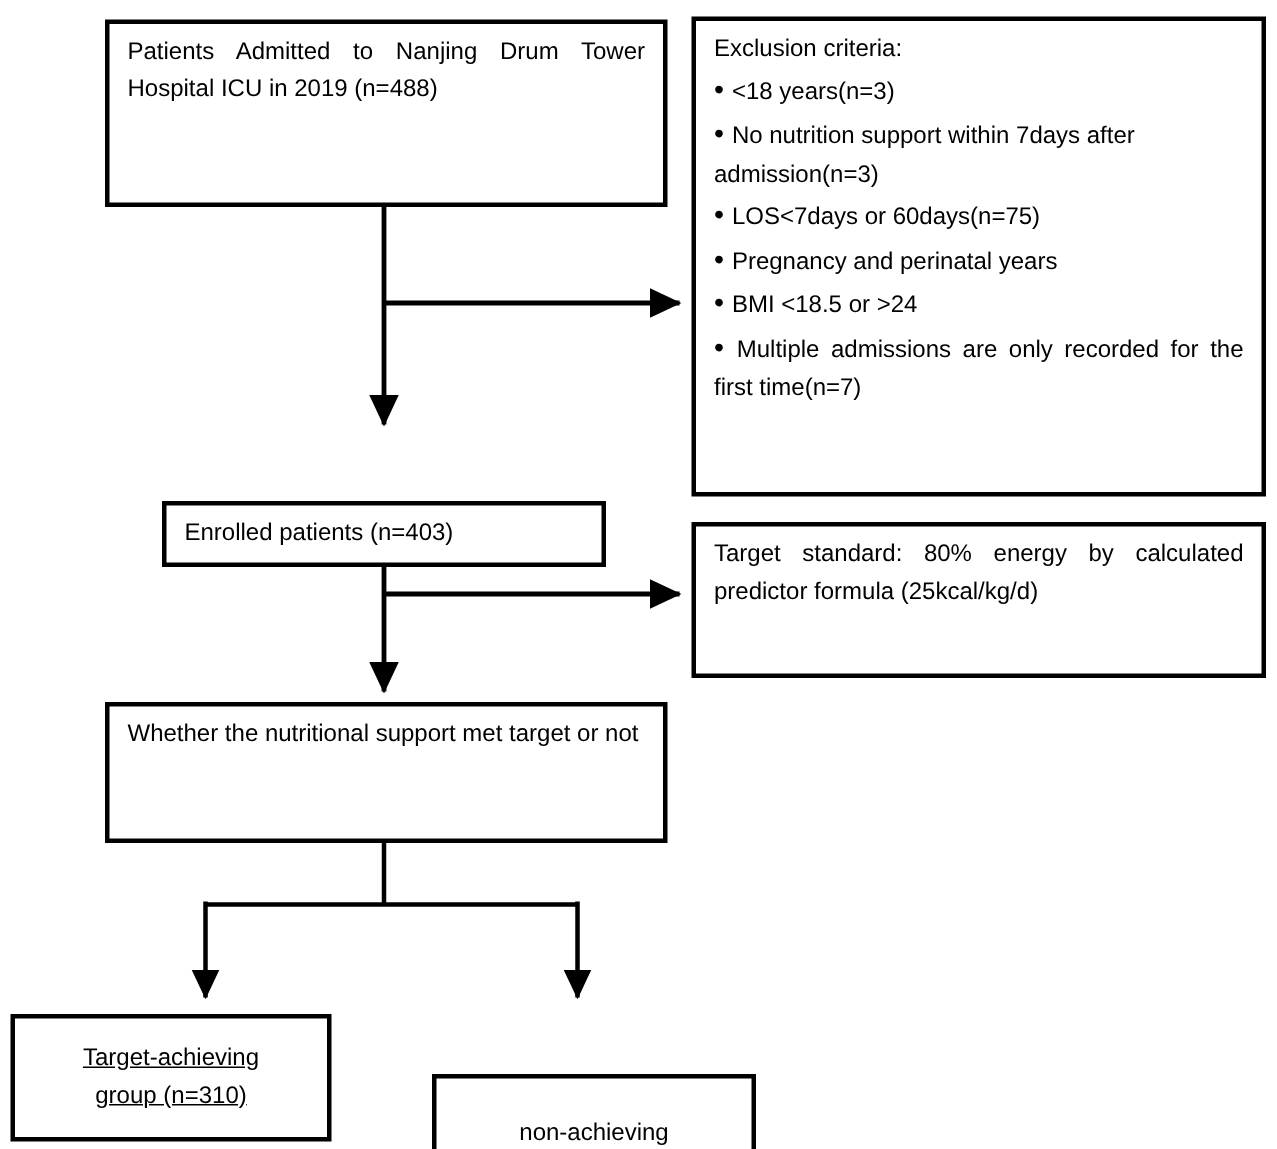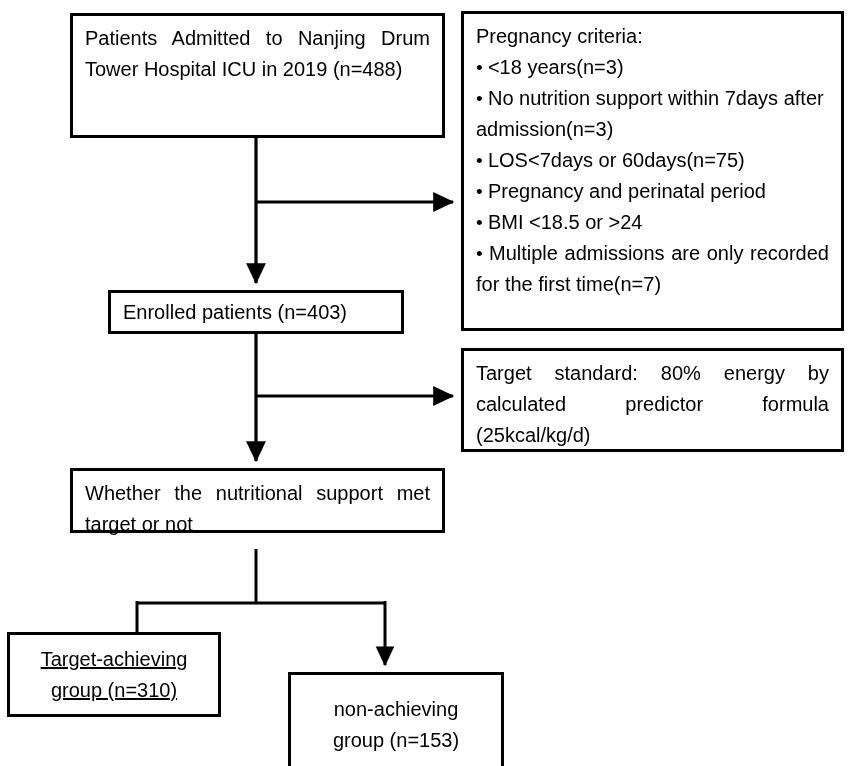--- a/index.html
+++ b/index.html
@@ -17,35 +17,36 @@
     height: 766px;
     background: #ffffff;
     overflow: hidden;
   }
   .node {
     position: absolute;
     box-sizing: border-box;
     border: 3px solid #000000;
     background: #ffffff;
     padding: 7px 12px;
-    font-size: 20px;
+    font-size: 16px;
     line-height: 1.55;
     color: #000000;
   }
   .node p {
     margin: 0;
   }
   .justify p {
     text-align: justify;
     text-align-last: left;
   }
   .center {
     display: flex;
     flex-direction: column;
     justify-content: center;
+    margin-top: 44px;
   }
   .node.center p {
     text-align: center;
   }
   .bullet {
     display: block;
   }
   .bullet::before {
     content: "\2022\00a0";
     font-size: 19px;
@@ -56,21 +57,21 @@
     top: 0;
     width: 851px;
     height: 766px;
     pointer-events: none;
   }
   
   #node-admitted   { left: 70px;  top: 13px;  width: 375px; height: 125px; }
   #node-exclusion  { left: 461px; top: 11px;  width: 383px; height: 320px; }
   #node-enrolled   { left: 108px; top: 290px; width: 296px; height: 44px; }
   #node-target     { left: 461px; top: 348px; width: 383px; height: 104px; }
-  #node-whether    { left: 70px;  top: 468px; width: 375px; height: 65px; }
+  #node-whether    { left: 70px;  top: 468px; width: 375px; height: 94px; }
   #node-achieving  { left: 7px;   top: 632px; width: 214px; height: 85px; text-decoration: underline; }
   #node-nonachiev  { left: 288px; top: 672px; width: 216px; height: 106px; }
 </style>
 </head>
 <body>
 
 <div id="flowchart">
 
   <svg class="connectors" viewBox="0 0 851 766" xmlns="http://www.w3.org/2000/svg">
     <defs>
@@ -91,25 +92,25 @@
     <line x1="137" y1="603" x2="385" y2="603" stroke="#000000" stroke-width="3"></line>
     <line x1="137" y1="601" x2="137" y2="665" stroke="#000000" stroke-width="3" marker-end="url(#arrowhead)"></line>
     <line x1="385" y1="601" x2="385" y2="665" stroke="#000000" stroke-width="3" marker-end="url(#arrowhead)"></line>
   </svg>
 
   <div class="node justify" id="node-admitted">
     <p>Patients Admitted to Nanjing Drum Tower Hospital ICU in 2019 (n=488)</p>
   </div>
 
   <div class="node" id="node-exclusion">
-    <p>Pregnancy criteria:</p>
+    <p>Exclusion criteria:</p>
     <p class="bullet">&lt;18 years(n=3)</p>
     <p class="bullet">No nutrition support within 7days after admission(n=3)</p>
     <p class="bullet">LOS&lt;7days or 60days(n=75)</p>
-    <p class="bullet">Pregnancy and perinatal period</p>
+    <p class="bullet">Pregnancy and perinatal years</p>
     <p class="bullet">BMI &lt;18.5 or &gt;24</p>
     <p class="bullet" style="text-align:justify;text-align-last:left;">Multiple admissions are only recorded for the first time(n=7)</p>
   </div>
 
   <div class="node center" id="node-enrolled" style="padding:2px 12px;">
     <p style="text-align:left;">Enrolled patients (n=403)</p>
   </div>
 
   <div class="node justify" id="node-target">
     <p>Target standard: 80% energy by calculated predictor formula (25kcal/kg/d)</p>

